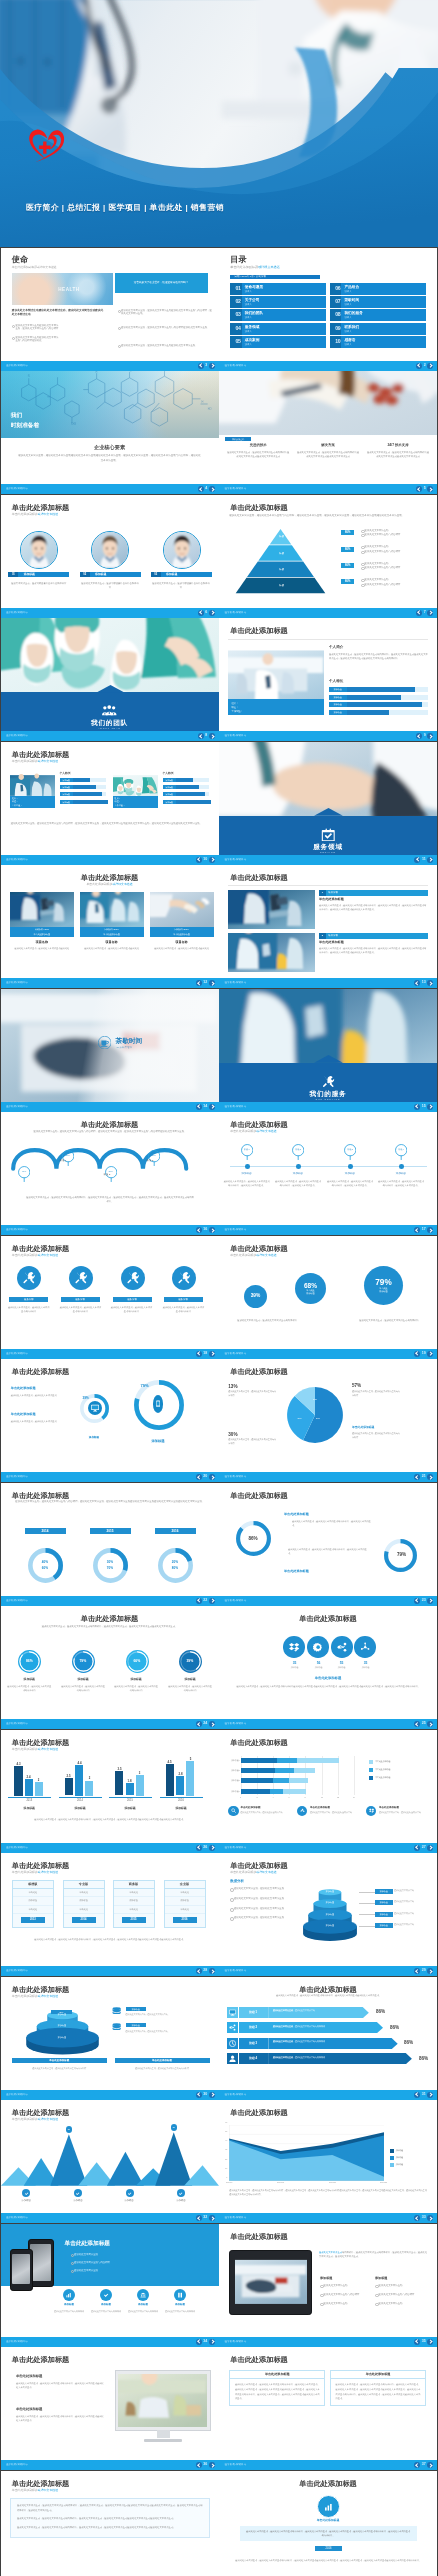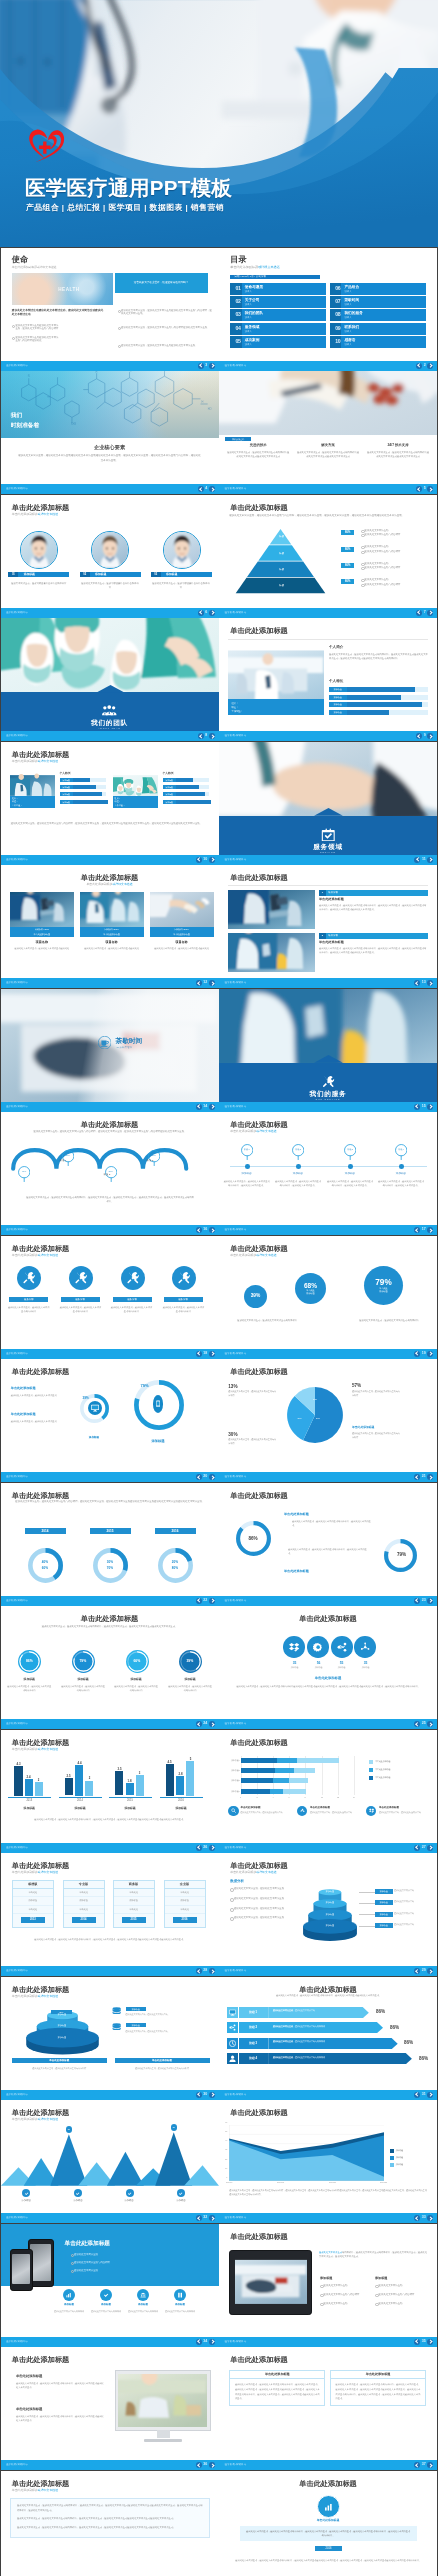--- a/index.html
+++ b/index.html
@@ -453,22 +453,21 @@
     <svg class="logo" viewBox="0 0 100 100">
 
       <path d="M52 34 C48 18 36 8 23 10 C9 12 1 25 4 40 C8 60 26 76 48 89 C32 72 16 58 13 43 C10 30 19 21 30 23 C40 25 48 30 52 34 Z" fill="#ef1b1b"></path>
 
       <path d="M54 36 C58 19 70 8 83 12 C95 16 101 30 96 46 C90 66 66 82 20 98 C60 79 84 62 88 46 C92 32 85 22 74 24 C64 26 57 31 54 36 Z" fill="#ef1b1b"></path>
 
       <path d="M53 39 C55 31 62 24 70 27 C78 30 80 40 75 49 C71 56 64 61 55 65 C63 58 69 52 70 45 C71 39 67 34 62 35 C57 36 54 38 53 39 Z" fill="#ef1b1b"></path>
 
       <path d="M41 42 h9 v11 h11 v9 h-11 v13 h-9 v-13 h-11 v-9 h11 Z" fill="#ef1b1b"></path>
     </svg>
-    <div class="htitle">医学医疗通用PPT模板</div>
-    <div class="hsub">产品组合 | 总结汇报 | 医学项目 | 数据图表 | 销售营销</div>
+    <div class="hsub">医疗简介 | 总结汇报 | 医学项目 | 单击此处 | 销售营销</div>
   </div>
 
   <div class="grid" id="grid">
       <div class="sl">
         <div class="t1" style="top:6.2px;font-size:8.2px">使命</div>
         <div class="t2" style="top:17.5px;font-size:2.8px">单击此处添加副标题或详细文本描述</div>
         <div class="ph im-health" style="left:11.3px;top:25px;width:101px;height:32px"></div>
         <div class="callout">
           <span>活着就是为了改变世界，难道还有其他原因吗？</span>
         </div>

